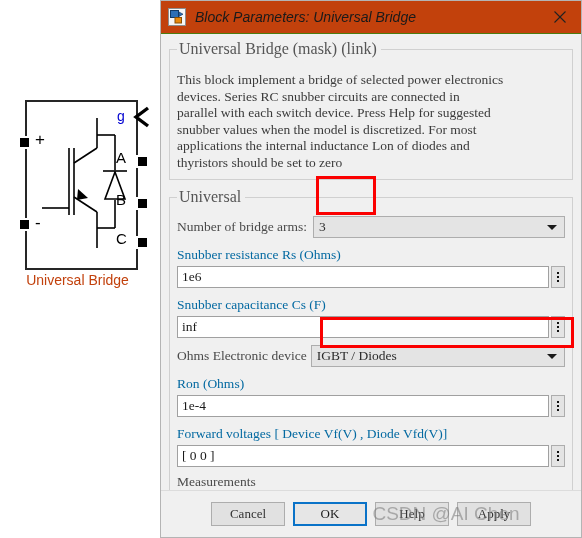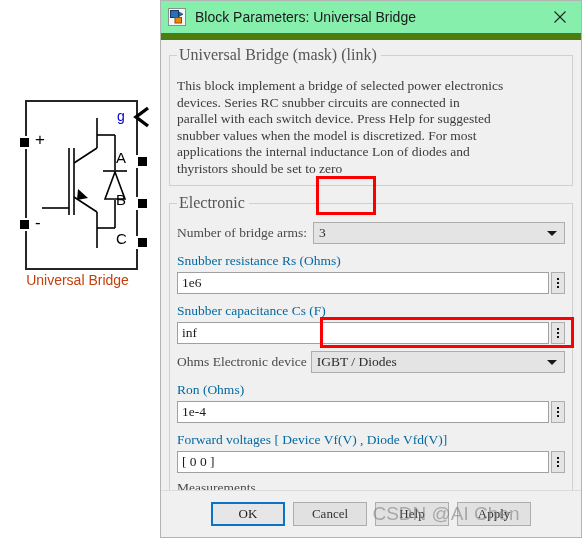--- a/index.html
+++ b/index.html
@@ -93,25 +93,26 @@
     width: 422px; height: 538px;
     background: #f0f0f0;
     border: 1px solid #b4b4b4;
     box-sizing: border-box;
     display: flex;
     flex-direction: column;
   }
   #titlebar {
     height: 32px;
     min-height: 32px;
-    background: #86efac;
+    background: #c2410c;
     display: flex;
     align-items: center;
     padding: 0 0 0 7px;
-    border-bottom: 7px solid #4d7c0f;
+    border-bottom: 1px solid #4d7c0f;
+    font-style: italic;
   }
   #title-icon {
     width: 18px; height: 18px;
     margin-right: 9px;
     flex: 0 0 auto;
   }
   #title-text {
     font-family: "Liberation Sans", sans-serif;
     font-size: 14px;
     color: #1a1a1a;
@@ -383,21 +384,21 @@
       <legend>Universal Bridge (mask) (link)</legend>
       <div id="desc-text">This block implement a bridge of selected power electronics
 devices.  Series RC snubber circuits are connected in
 parallel with each switch device.  Press Help for suggested
 snubber values when the model is discretized. For most
 applications the internal inductance Lon of diodes and
 thyristors should be set to zero</div>
     </fieldset>
 
     <fieldset class="grp" id="params-group">
-      <legend>Electronic</legend>
+      <legend>Universal</legend>
 
       <div class="row-inline">
         <span class="fld-label">Number of bridge arms:</span>
         <div class="combo" style="flex:1 1 auto; margin-left:6px;">
           <span>3</span>
           <span class="arrow"></span>
         </div>
       </div>
 
       <div class="fld-label-block">Snubber resistance Rs (Ohms)</div>
@@ -448,22 +449,22 @@
           </div>
       </div>
 
       <div class="row-inline">
         <span class="fld-label">Measurements</span>
       </div>
     </fieldset>
   </div>
 
   <div id="button-bar">
+    <div class="dlg-btn">Cancel</div>
     <div class="dlg-btn primary">OK</div>
-    <div class="dlg-btn">Cancel</div>
     <div class="dlg-btn">Help</div>
     <div class="dlg-btn">Apply</div>
     <div id="watermark">
       <span>CSDN @AI Chen</span>
     </div>
   </div>
 </div>
 
 <div class="redbox" id="redbox-arms"></div>
 <div class="redbox" id="redbox-device"></div>

